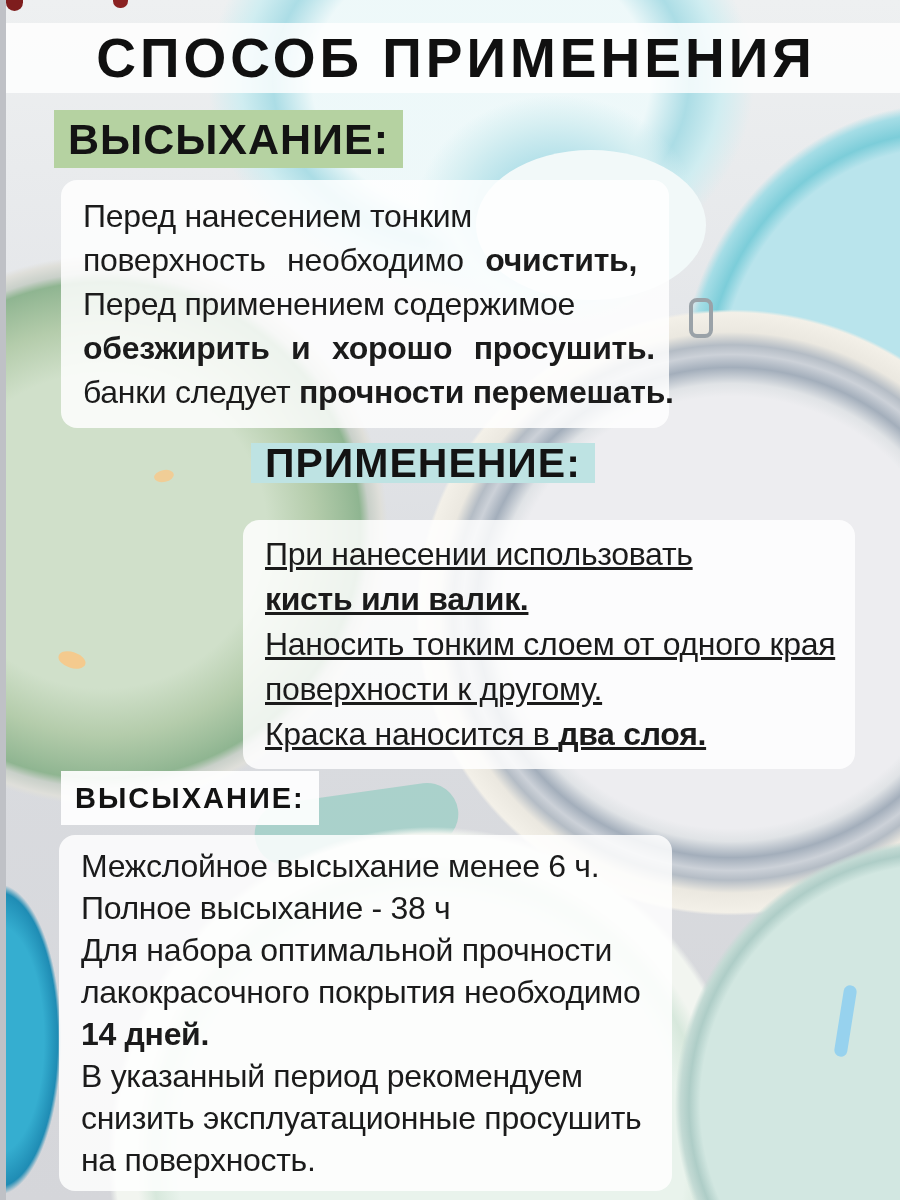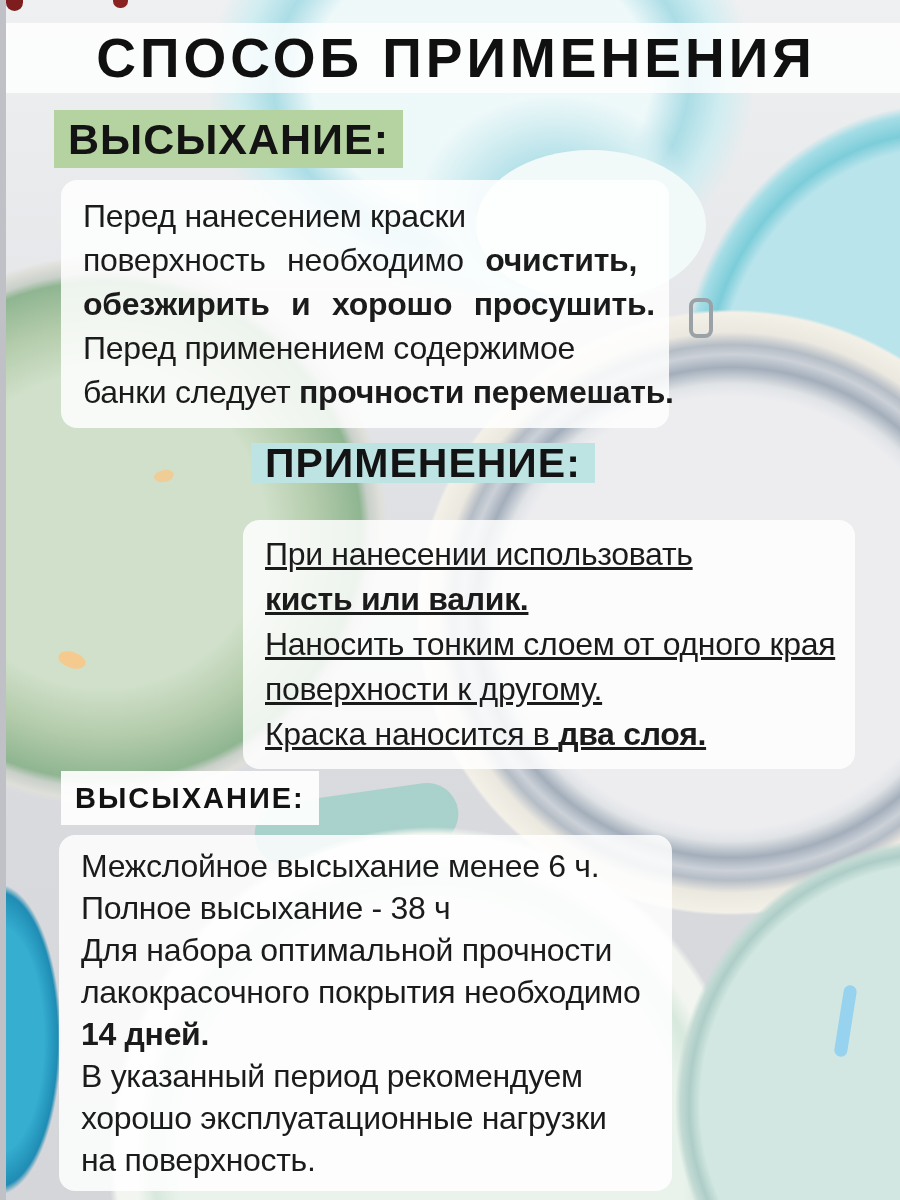--- a/index.html
+++ b/index.html
@@ -79,24 +79,24 @@
 
   <div class="title-band">
     <h1>СПОСОБ ПРИМЕНЕНИЯ</h1>
   </div>
 
   <div class="chip chip-prep" style="background: rgb(181, 210, 161);">
     <span>ВЫСЫХАНИЕ:</span>
   </div>
 
   <div class="card card-prep">
-      <div class="ln"><span>Перед нанесением краски</span></div>
+      <div class="ln"><span>Перед нанесением тонким</span></div>
       <div class="ln wide"><span>поверхность необходимо </span><span class="b">очистить,</span></div>
+      <div class="ln"><span>Перед применением содержимое</span></div>
       <div class="ln wide"><span class="b">обезжирить и хорошо просушить.</span></div>
-      <div class="ln"><span>Перед применением содержимое</span></div>
       <div class="ln"><span>банки следует </span><span class="b">прочности перемешать.</span></div>
     </div>
 
   <div class="chip chip-app" style="background: rgb(190, 227, 227);">
     <span>ПРИМЕНЕНИЕ:</span>
   </div>
 
   <div class="card card-app">
       <div class="ln"><span>При нанесении использовать</span></div>
       <div class="ln"><span class="b">кисть или валик.</span></div>
@@ -109,17 +109,17 @@
     <span>ВЫСЫХАНИЕ:</span>
   </div>
 
   <div class="card card-dry">
       <div class="ln"><span>Межслойное высыхание менее 6 ч.</span></div>
       <div class="ln"><span>Полное высыхание - 38 ч</span></div>
       <div class="ln"><span>Для набора оптимальной прочности</span></div>
       <div class="ln"><span>лакокрасочного покрытия необходимо</span></div>
       <div class="ln"><span class="b">14 дней.</span></div>
       <div class="ln"><span>В указанный период рекомендуем</span></div>
-      <div class="ln"><span>хорошо эксплуатационные нагрузки</span></div>
+      <div class="ln"><span>снизить эксплуатационные просушить</span></div>
       <div class="ln"><span>на поверхность.</span></div>
     </div>
 
 </div>
 
 </body></html>

